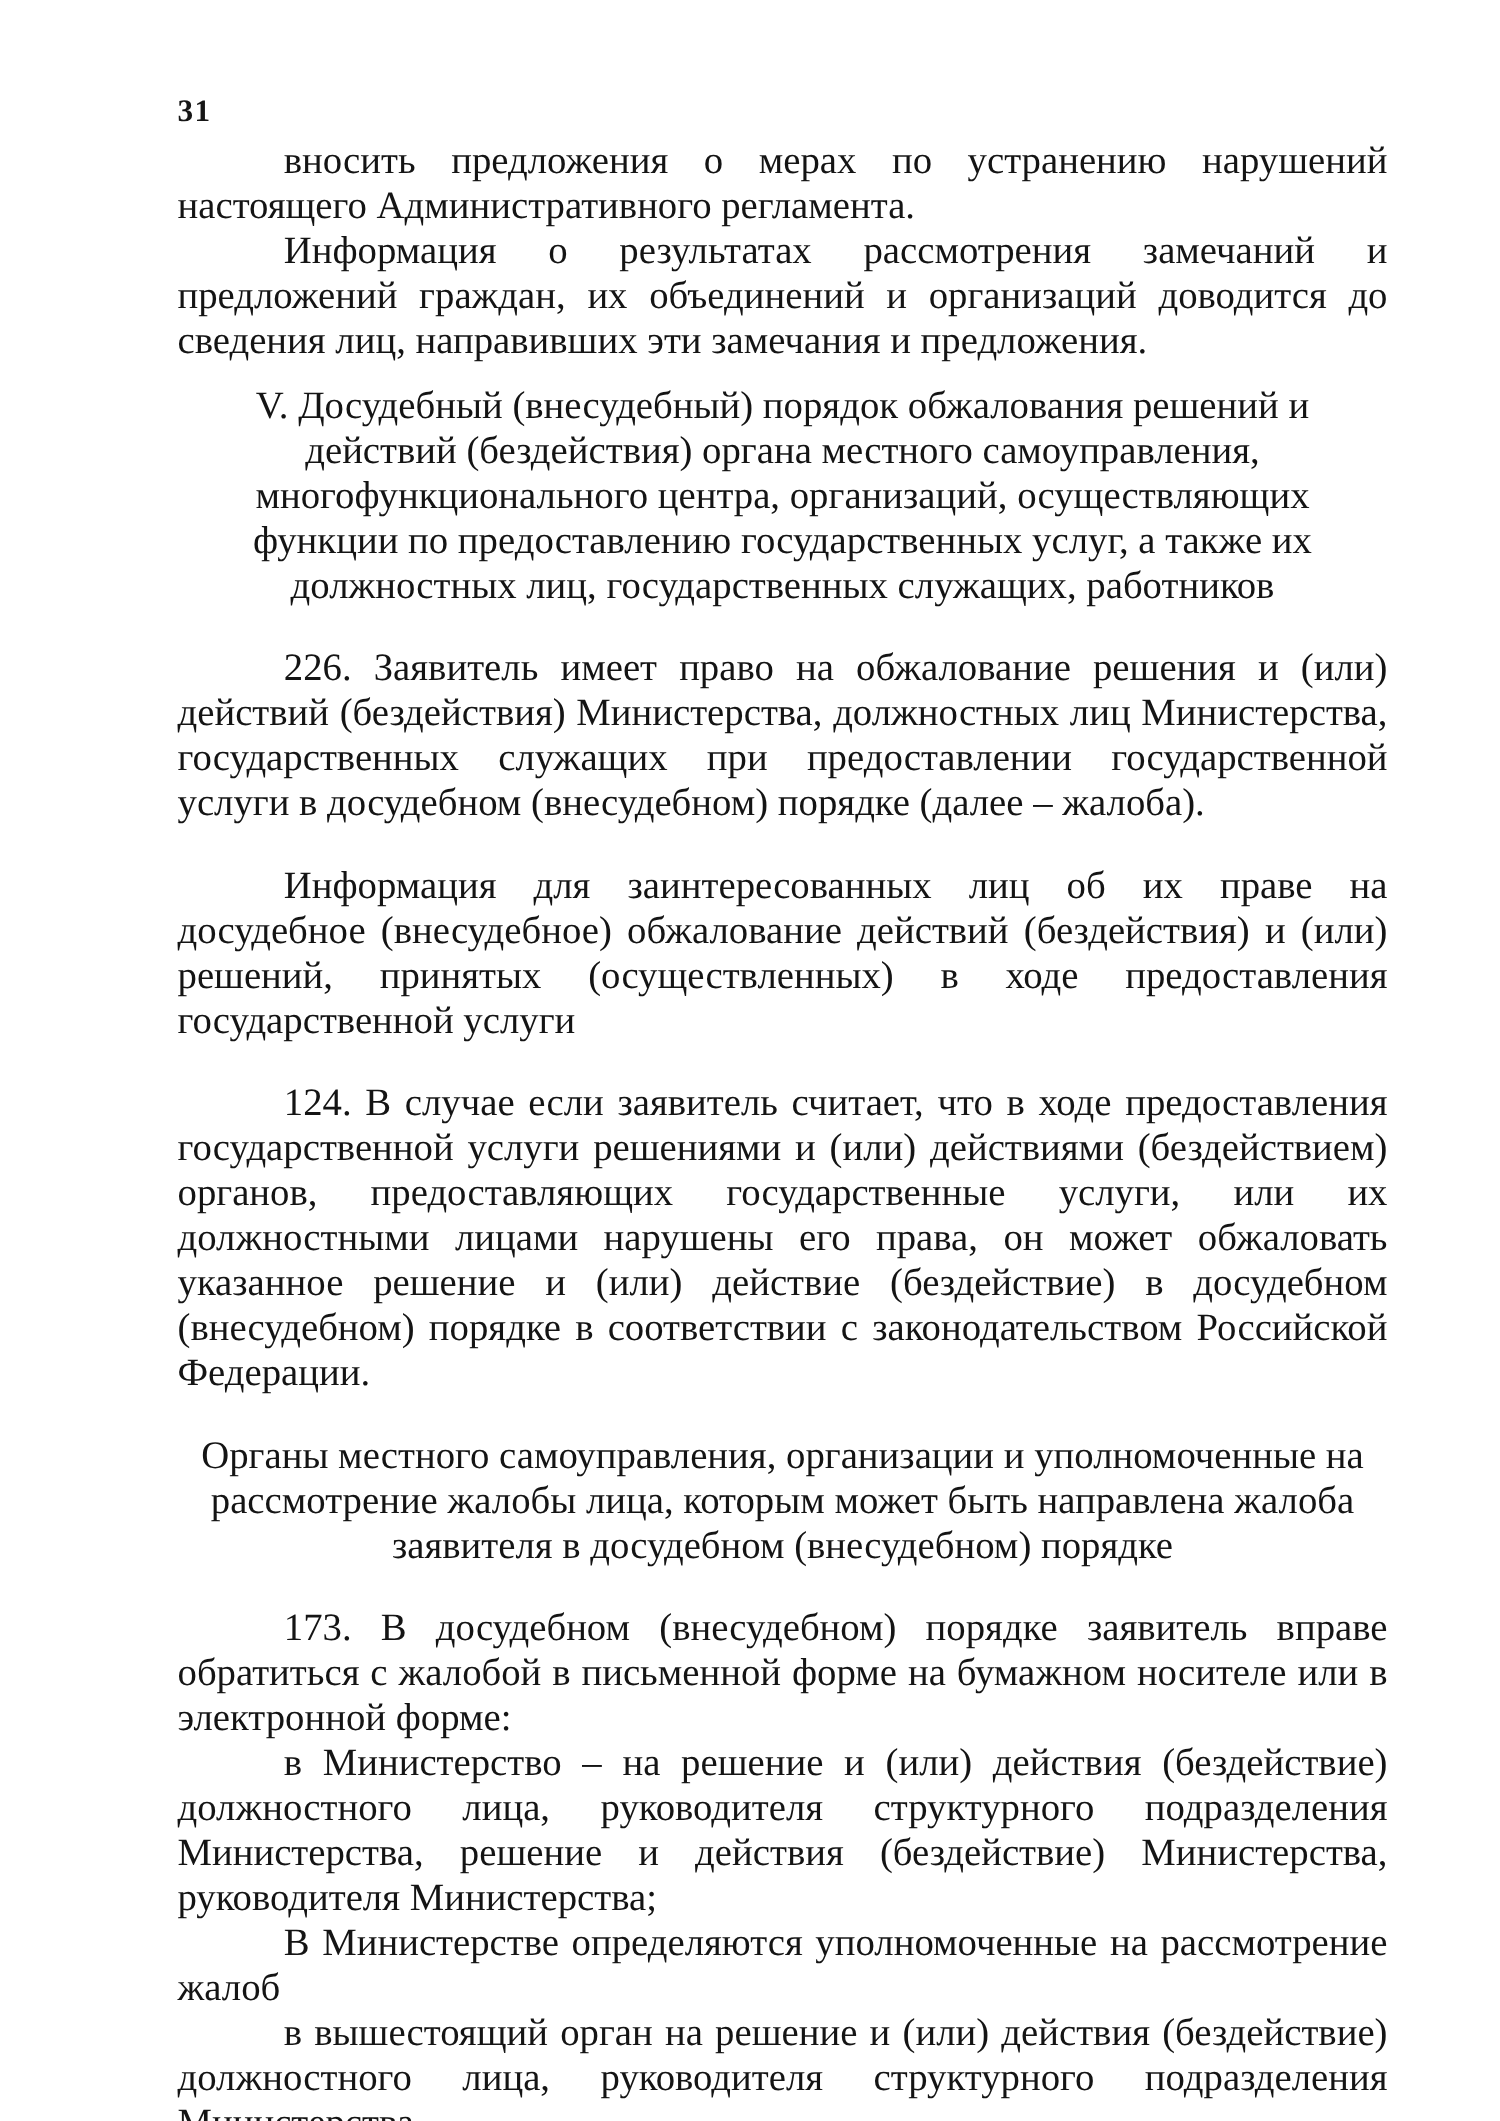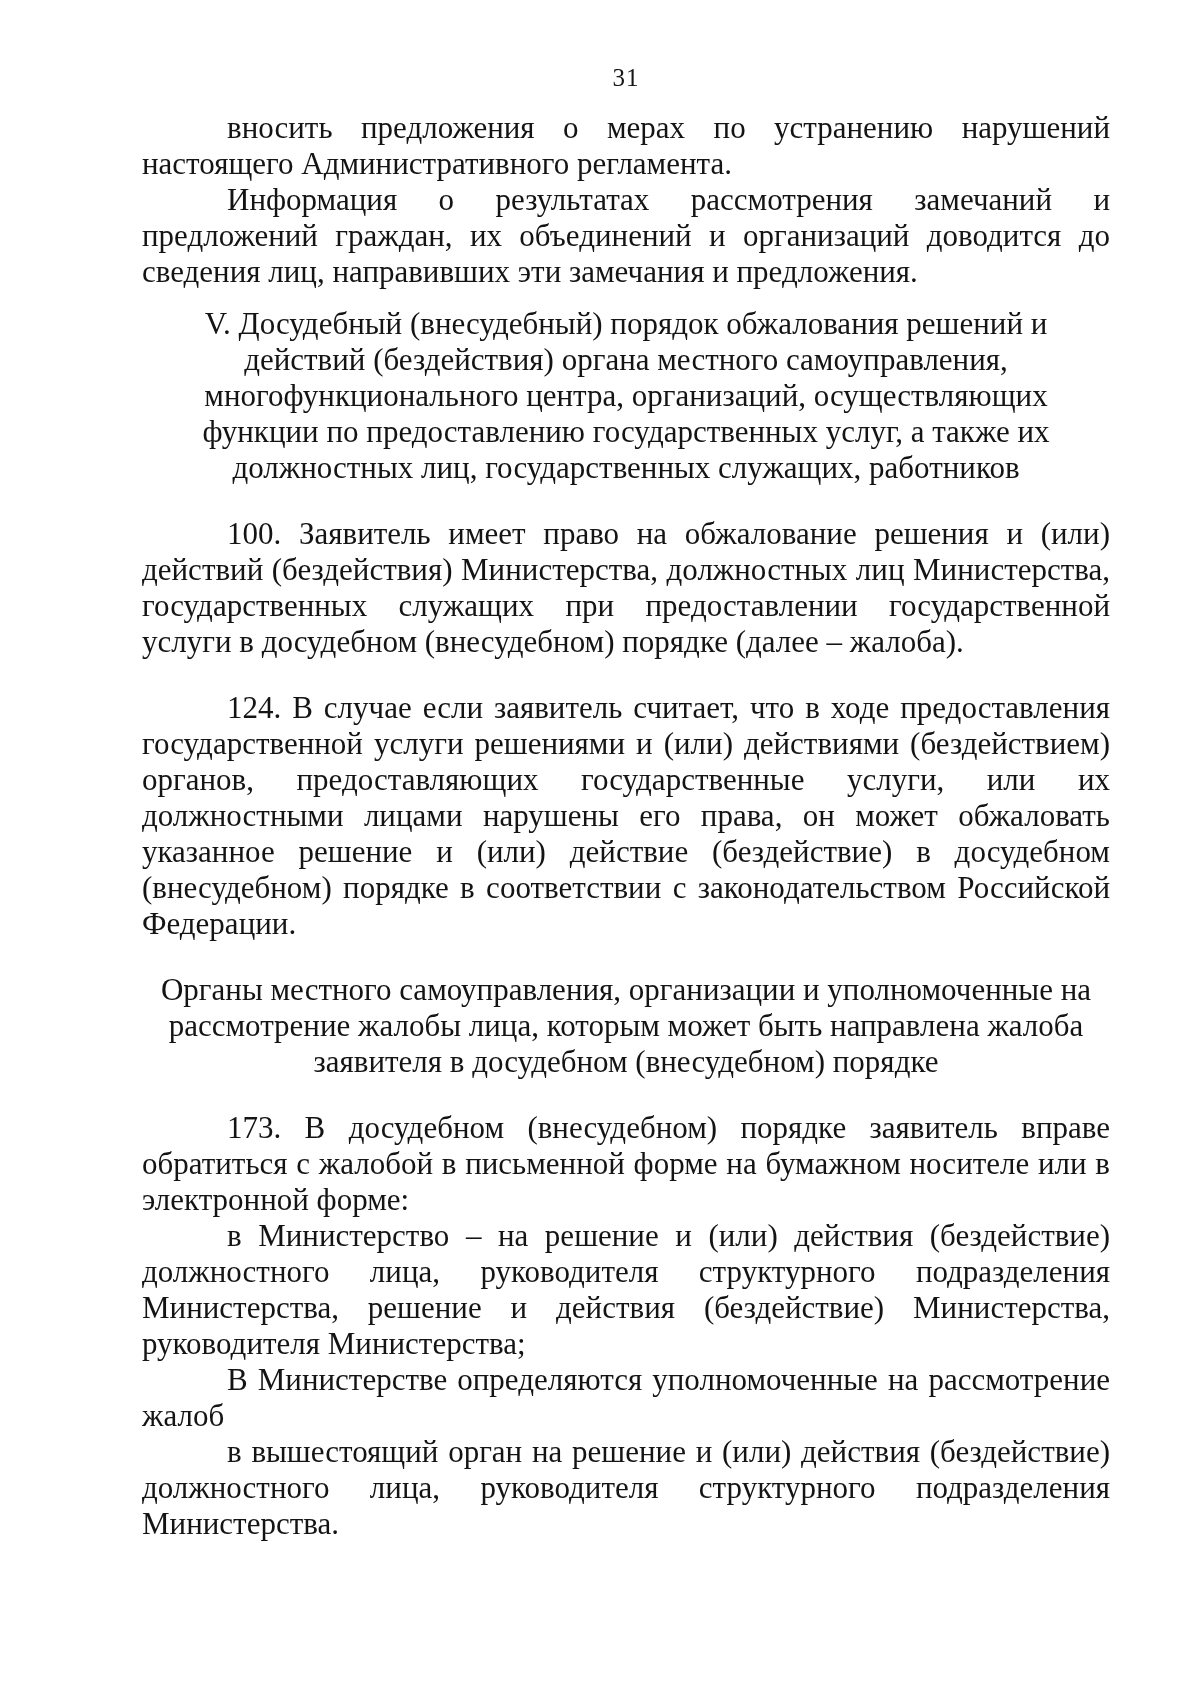--- a/index.html
+++ b/index.html
@@ -12,27 +12,27 @@
     width: 1200px;
     height: 1697px;
     background: #ffffff;
     color: #141414;
     font-family: "Liberation Serif", "DejaVu Serif", serif;
     overflow: hidden;
     box-sizing: border-box;
   }
   .page-number {
     position: absolute;
-    top: 64px;
+    top: 76px;
     left: 142px;
     width: 968px;
-    text-align: center;
     font-size: 25px;
     letter-spacing: 1px;
     color: #161616;
+    font-weight: bold;
   }
   .content {
     position: absolute;
     top: 110px;
     left: 142px;
     width: 968px;
     font-size: 31px;
     line-height: 36px;
   }
   .para {
@@ -58,22 +58,23 @@
 
   <div class="content">
 
     <p class="para">вносить предложения о мерах по устранению нарушений настоящего Административного регламента.</p>
 
 
     <p class="para">Информация о результатах рассмотрения замечаний и предложений граждан, их объединений и организаций доводится до сведения лиц, направивших эти замечания и предложения.</p>
 
     <p class="heading">V. Досудебный (внесудебный) порядок обжалования решений и действий (бездействия) органа местного самоуправления, многофункционального центра, организаций, осуществляющих функции по предоставлению государственных услуг, а также их должностных лиц, государственных служащих, работников</p>
 
-    <p class="para gap-top-lg">100. Заявитель имеет право на обжалование решения и (или) действий (бездействия) Министерства, должностных лиц Министерства, государственных служащих при предоставлении государственной услуги в досудебном (внесудебном) порядке (далее – жалоба).</p>
+    <p class="para gap-top-lg">226. Заявитель имеет право на обжалование решения и (или) действий (бездействия) Министерства, должностных лиц Министерства, государственных служащих при предоставлении государственной услуги в досудебном (внесудебном) порядке (далее – жалоба).</p>
 
+    <p class="para gap-top-lg">Информация для заинтересованных лиц об их праве на досудебное (внесудебное) обжалование действий (бездействия) и (или) решений, принятых (осуществленных) в ходе предоставления государственной услуги</p>
 
     <p class="para gap-top-lg">124. В случае если заявитель считает, что в ходе предоставления государственной услуги решениями и (или) действиями (бездействием) органов, предоставляющих государственные услуги, или их должностными лицами нарушены его права, он может обжаловать указанное решение и (или) действие (бездействие) в досудебном (внесудебном) порядке в соответствии с законодательством Российской Федерации.</p>
 
     <p class="heading gap-top-lg">Органы местного самоуправления, организации и уполномоченные на рассмотрение жалобы лица, которым может быть направлена жалоба заявителя в досудебном (внесудебном) порядке</p>
 
     <p class="para gap-top-lg">173. В досудебном (внесудебном) порядке заявитель вправе обратиться с жалобой в письменной форме на бумажном носителе или в электронной форме:</p>
 
     <p class="para">в Министерство – на решение и (или) действия (бездействие) должностного лица, руководителя структурного подразделения Министерства, решение и действия (бездействие) Министерства, руководителя Министерства;</p>
 
     <p class="para">В Министерстве определяются уполномоченные на рассмотрение жалоб</p>

